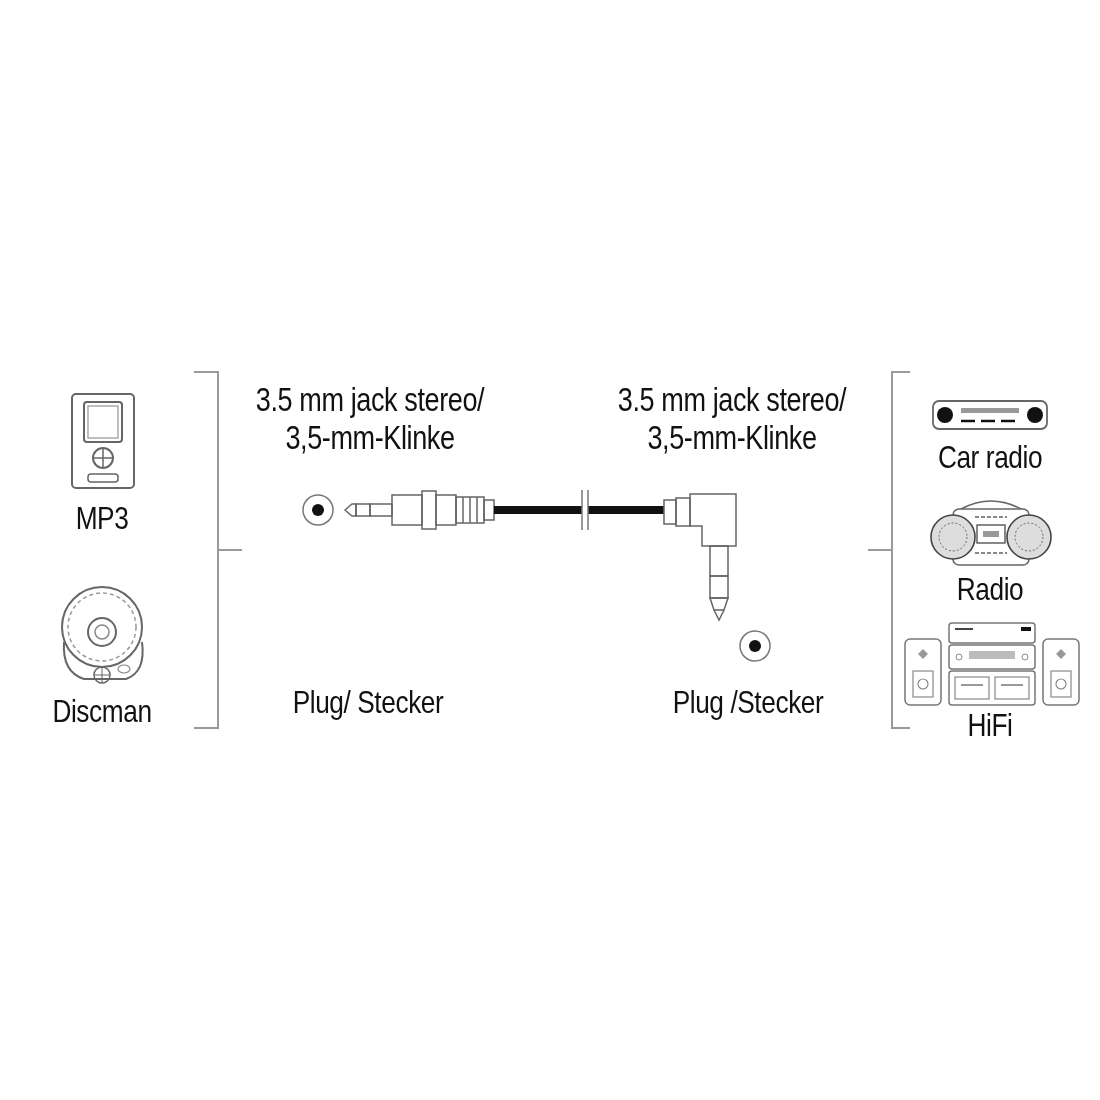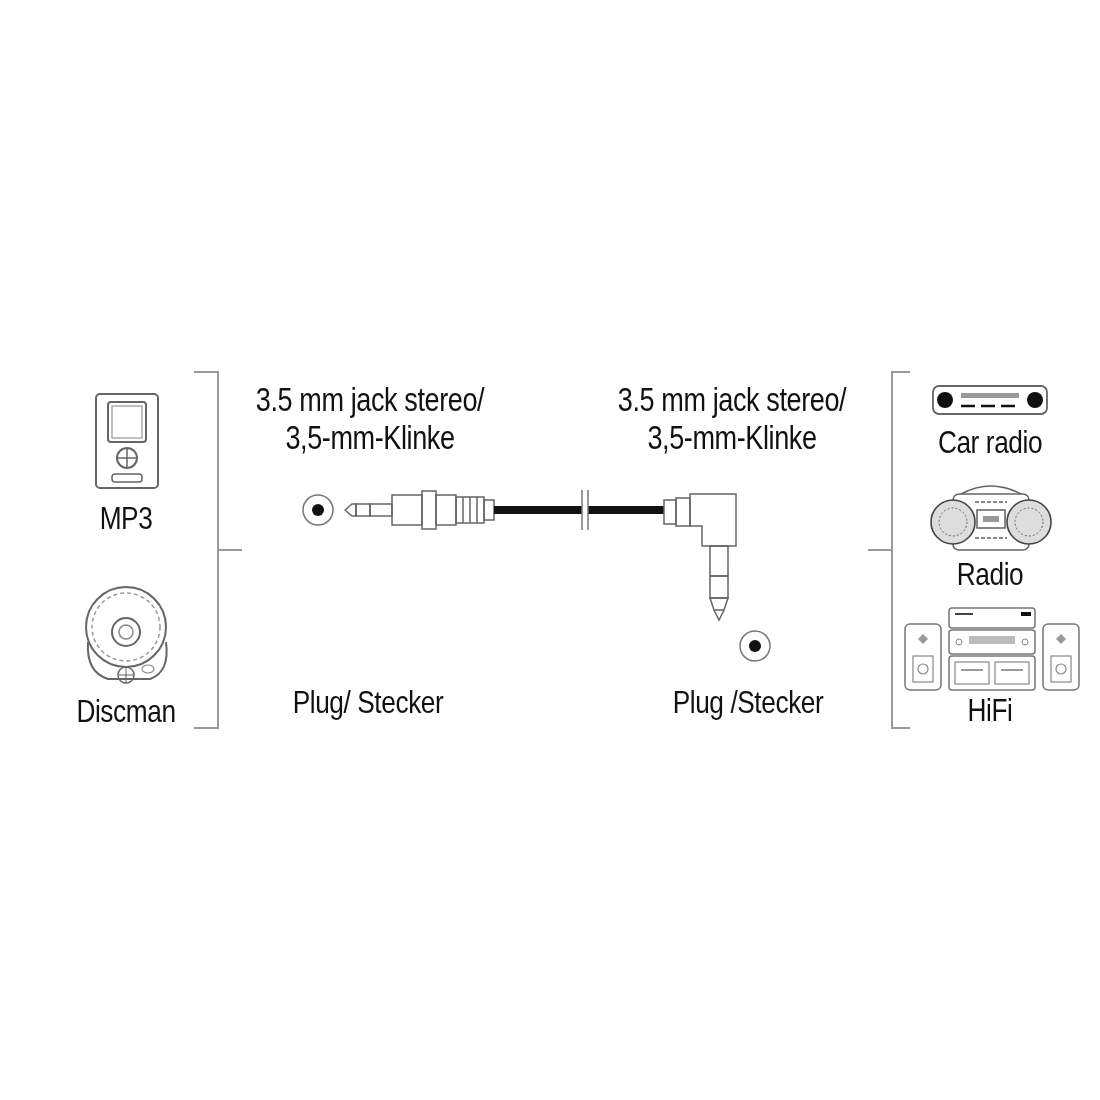--- a/index.html
+++ b/index.html
@@ -10,21 +10,21 @@
            white-space:nowrap; transform:scaleX(0.82); transform-origin:center top;
            text-align:center; letter-spacing:-0.5px; }
   .jack-label { font-size:33px; line-height:38px; }
   .dev-label { font-size:32px; line-height:36px; }
   .plug-label { font-size:32px; line-height:36px; }
   svg { position:absolute; overflow:visible; }
 </style>
 </head>
 <body>
 
-<div class="abs" style="left:56px;top:370px;width:190px;height:370px;">
+<div class="abs" style="left:32px;top:370px;width:190px;height:370px;">
 
   <svg width="70" height="100" style="left:38px;top:22px;">
     <rect x="2" y="2" width="62" height="94" rx="4" fill="none" stroke="#666" stroke-width="2"></rect>
     <rect x="14" y="10" width="38" height="40" rx="3" fill="none" stroke="#666" stroke-width="2"></rect>
     <rect x="18" y="14" width="30" height="32" fill="none" stroke="#aaa" stroke-width="1.5"></rect>
     <circle cx="33" cy="66" r="10" fill="none" stroke="#666" stroke-width="2"></circle>
     <line x1="23" y1="66" x2="43" y2="66" stroke="#666" stroke-width="1.5"></line>
     <line x1="33" y1="56" x2="33" y2="76" stroke="#666" stroke-width="1.5"></line>
     <rect x="18" y="82" width="30" height="8" rx="3" fill="none" stroke="#666" stroke-width="1.5"></rect>
   </svg>
@@ -100,21 +100,21 @@
 
   <g>
     <circle cx="465" cy="176" r="15" fill="none" stroke="#777" stroke-width="1.5"></circle>
     <circle cx="465" cy="176" r="6" fill="#111"></circle>
   </g>
 </svg>
 
 <div class="label plug-label" style="left:268px;top:684px;width:200px;">Plug/ Stecker</div>
 <div class="label plug-label" style="left:648px;top:684px;width:200px;">Plug /Stecker</div>
 
-<div class="abs" style="left:895px;top:370px;width:200px;height:370px;">
+<div class="abs" style="left:895px;top:385px;width:200px;height:370px;">
 
   <svg width="120" height="34" style="left:36px;top:14px;">
     <rect x="2" y="2" width="114" height="28" rx="6" fill="none" stroke="#666" stroke-width="1.8"></rect>
     <circle cx="14" cy="16" r="8" fill="#111"></circle>
     <circle cx="104" cy="16" r="8" fill="#111"></circle>
     <rect x="30" y="9" width="58" height="5" fill="#999"></rect>
     <line x1="30" y1="22" x2="44" y2="22" stroke="#111" stroke-width="2.5"></line>
     <line x1="50" y1="22" x2="64" y2="22" stroke="#111" stroke-width="2.5"></line>
     <line x1="70" y1="22" x2="84" y2="22" stroke="#111" stroke-width="2.5"></line>
   </svg>

